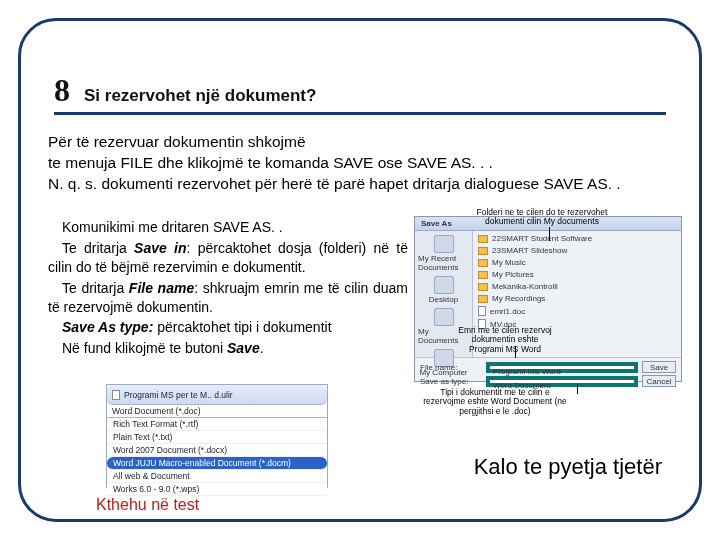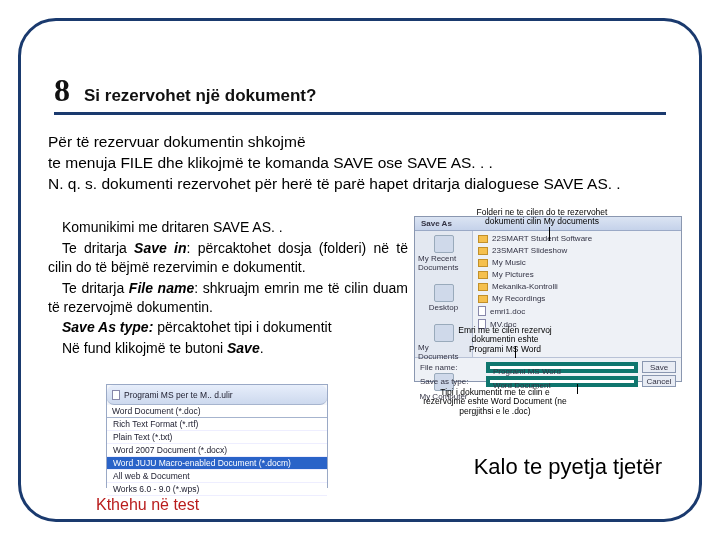--- a/index.html
+++ b/index.html
@@ -86,21 +86,21 @@
     padding: 2px 6px;
     font-weight: bold;
   }
   .dialog-body { display: flex; height: calc(100% - 38px); }
   .dialog-side {
     width: 58px;
     background: #e3e8f1;
     border-right: 1px solid #b8c2d6;
     display: flex;
     flex-direction: column;
-    gap: 12px;
+    gap: 4px;
     padding: 4px 3px;
   }
   .side-item {
     display: flex; flex-direction: column; align-items: center;
     gap: 1px;
   }
   .side-icon {
     width: 20px; height: 18px; background: #cfd9ea; border: 1px solid #9ab; border-radius: 2px;
   }
   .dialog-main { flex: 1; padding: 3px 5px; }
@@ -150,21 +150,21 @@
     display: flex; align-items: center; padding: 0 5px; gap: 4px; border-radius: 7px;
   }
   .dd-top {
     height: 13px;
     background: #fff;
     border-bottom: 1px solid #a6b4ce;
     padding: 0 5px; line-height: 13px;
   }
   .dd-list { background: #fff; }
   .dd-item { padding: 1px 6px; border-bottom: 1px solid #eef; }
-  .dd-sel { background: #2a63c8; color: #fff; }
+  .dd-sel { background: #2a63c8; color: #fff; border-radius: 6px; }
   .next-link {
     position: absolute;
     bottom: 60px;
     right: 58px;
     font-size: 22px;
     color: #000;
     cursor: pointer;
   }
   .back-link {
     position: absolute;

